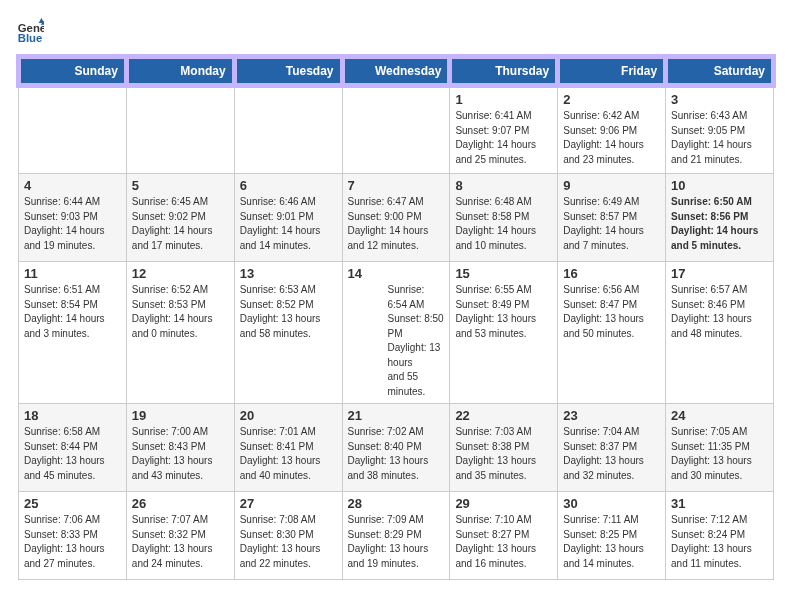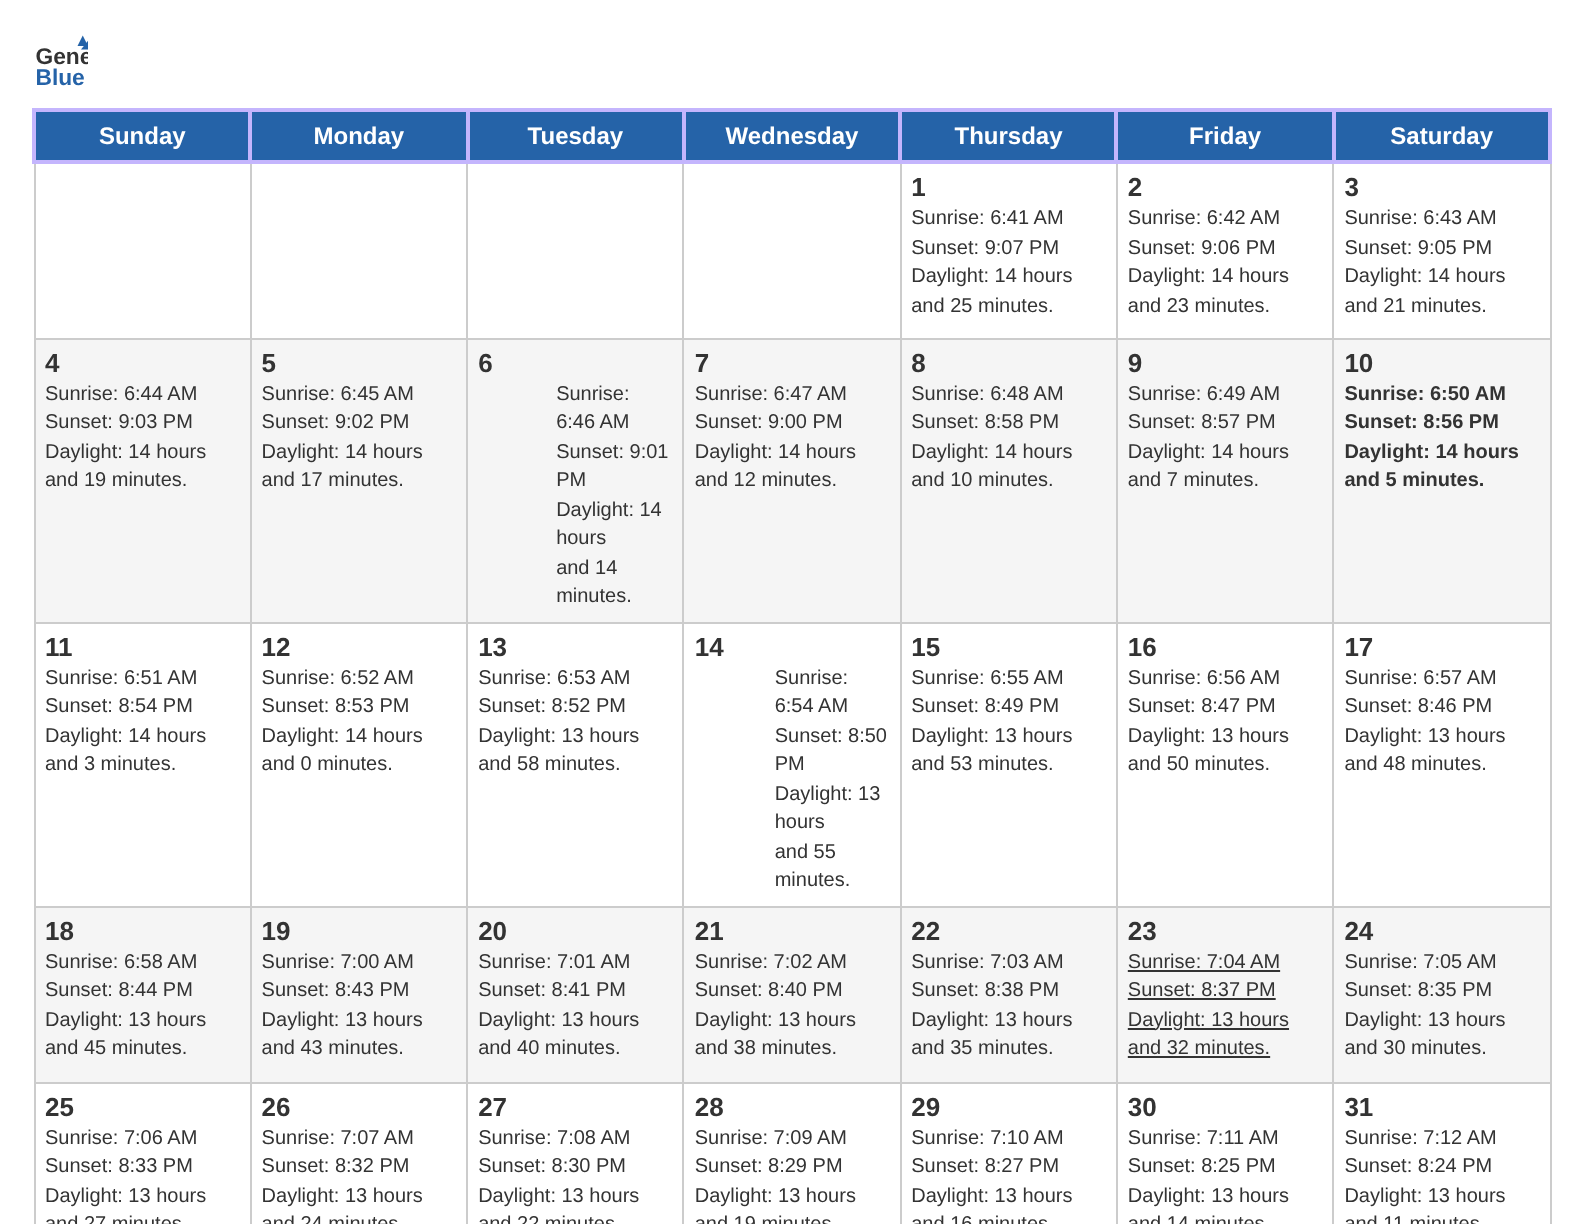--- a/index.html
+++ b/index.html
@@ -51,23 +51,23 @@
     table {
       width: 100%;
       border-collapse: collapse;
       table-layout: fixed;
     }
     thead tr th {
       background-color: #2563a8;
       color: #fff;
       font-size: 12px;
       font-weight: bold;
-      text-align: center;
+      text-align: right;
       padding: 5px 6px;
-      border: 2px solid #c4b5fd;
+      border: 5px solid #c4b5fd;
     }
     tbody tr td {
       vertical-align: top;
       border: 1px solid #ccc;
       padding: 4px 5px;
       font-size: 10px;
       color: #333;
       height: 88px;
       background: #fff;
     }
@@ -161,21 +161,21 @@
         </td>
         <td>
           <div class="day-num">5</div>
           <div class="cell-info" style="white-space: pre-line;">Sunrise: 6:45 AM
 Sunset: 9:02 PM
 Daylight: 14 hours
 and 17 minutes.</div>
         </td>
         <td>
           <div class="day-num">6</div>
-          <div class="cell-info" style="white-space: pre-line; margin-left: 39px;">Sunrise: 6:46 AM
+          <div class="cell-info" style="white-space: pre-line;">Sunrise: 6:46 AM
 Sunset: 9:01 PM
 Daylight: 14 hours
 and 14 minutes.</div>
         </td>
         <td>
           <div class="day-num">7</div>
           <div class="cell-info" style="white-space: pre-line;">Sunrise: 6:47 AM
 Sunset: 9:00 PM
 Daylight: 14 hours
 and 12 minutes.</div>
@@ -284,29 +284,29 @@
         </td>
         <td>
           <div class="day-num">22</div>
           <div class="cell-info" style="white-space: pre-line;">Sunrise: 7:03 AM
 Sunset: 8:38 PM
 Daylight: 13 hours
 and 35 minutes.</div>
         </td>
         <td>
           <div class="day-num">23</div>
-          <div class="cell-info" style="white-space: pre-line; text-decoration: underline;">Sunrise: 7:04 AM
+          <div class="cell-info" style="white-space: pre-line;">Sunrise: 7:04 AM
 Sunset: 8:37 PM
 Daylight: 13 hours
 and 32 minutes.</div>
         </td>
         <td>
           <div class="day-num">24</div>
           <div class="cell-info" style="white-space: pre-line;">Sunrise: 7:05 AM
-Sunset: 8:35 PM
+Sunset: 11:35 PM
 Daylight: 13 hours
 and 30 minutes.</div>
         </td>
       </tr>
       <tr>
         <td>
           <div class="day-num">25</div>
           <div class="cell-info" style="white-space: pre-line;">Sunrise: 7:06 AM
 Sunset: 8:33 PM
 Daylight: 13 hours

